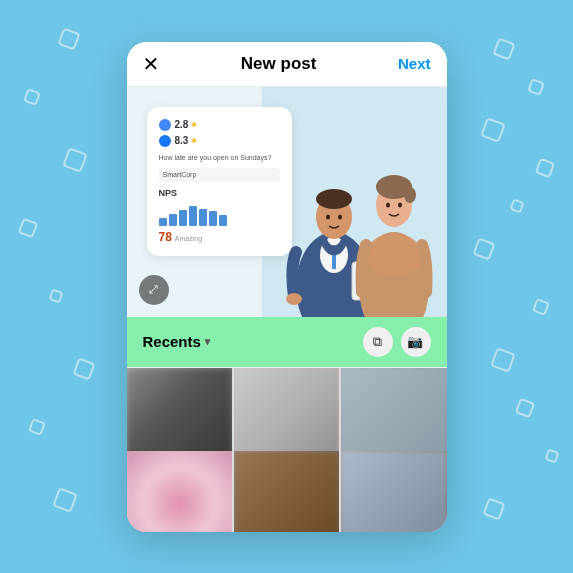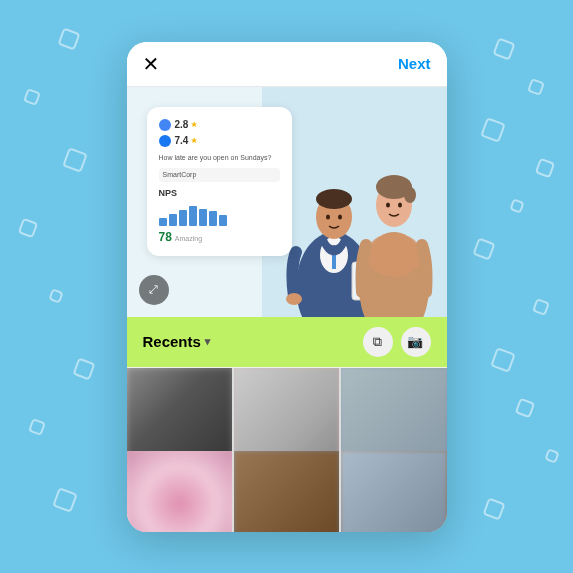--- a/index.html
+++ b/index.html
@@ -161,21 +161,21 @@
 
     .bar {
       width: 8px;
       background: #4a90d9;
       border-radius: 1px;
     }
 
     .score-box {
       font-size: 12px;
       font-weight: 700;
-      color: #15803d;
+      color: #c2410c;
     }
 
     .score-label {
       font-size: 7px;
       color: #999;
     }
 
     
     .person-image {
       position: absolute;
@@ -209,21 +209,21 @@
       color: #fff;
       font-size: 12px;
     }
 
     
     .recents-bar {
       display: flex;
       align-items: center;
       justify-content: space-between;
       padding: 10px 16px;
-      background: #bef264;
+      background: #86efac;
       border-bottom: 1px solid #f0f0f0;
       text-align: right;
     }
 
     .recents-label {
       font-size: 15px;
       font-weight: 600;
       color: #000;
       display: flex;
       align-items: center;
@@ -307,36 +307,37 @@
   <div class="bg-square" style="width:12px;height:12px;top:290px;left:50px;"></div>
   <div class="bg-square" style="width:18px;height:18px;top:360px;left:75px;"></div>
   <div class="bg-square" style="width:14px;height:14px;top:420px;left:30px;"></div>
   <div class="bg-square" style="width:20px;height:20px;top:490px;left:55px;"></div>
 </div>
 
 <div class="phone-container">
 
   <div class="header">
     <span class="header-close">✕</span>
+    <span class="header-title">New post</span>
     <span class="header-next">Next</span>
   </div>
 
   <div class="image-preview-area">
 
     <div class="dashboard-card">
 
       <div class="rating-row">
         <div class="rating-icon rating-google"></div>
         <span class="rating-value">2.8</span>
         <span class="rating-star">★</span>
       </div>
 
       <div class="rating-row">
         <div class="rating-icon rating-fb"></div>
-        <span class="rating-value">7.4</span>
+        <span class="rating-value">8.3</span>
         <span class="rating-star">★</span>
       </div>
 
       <div class="question-text">How late are you open on Sundays?</div>
 
       <div class="input-mock">
         <span style="font-size:7px;color:#555;">SmartCorp</span>
       </div>
 
       <div class="nps-label">NPS</div>

